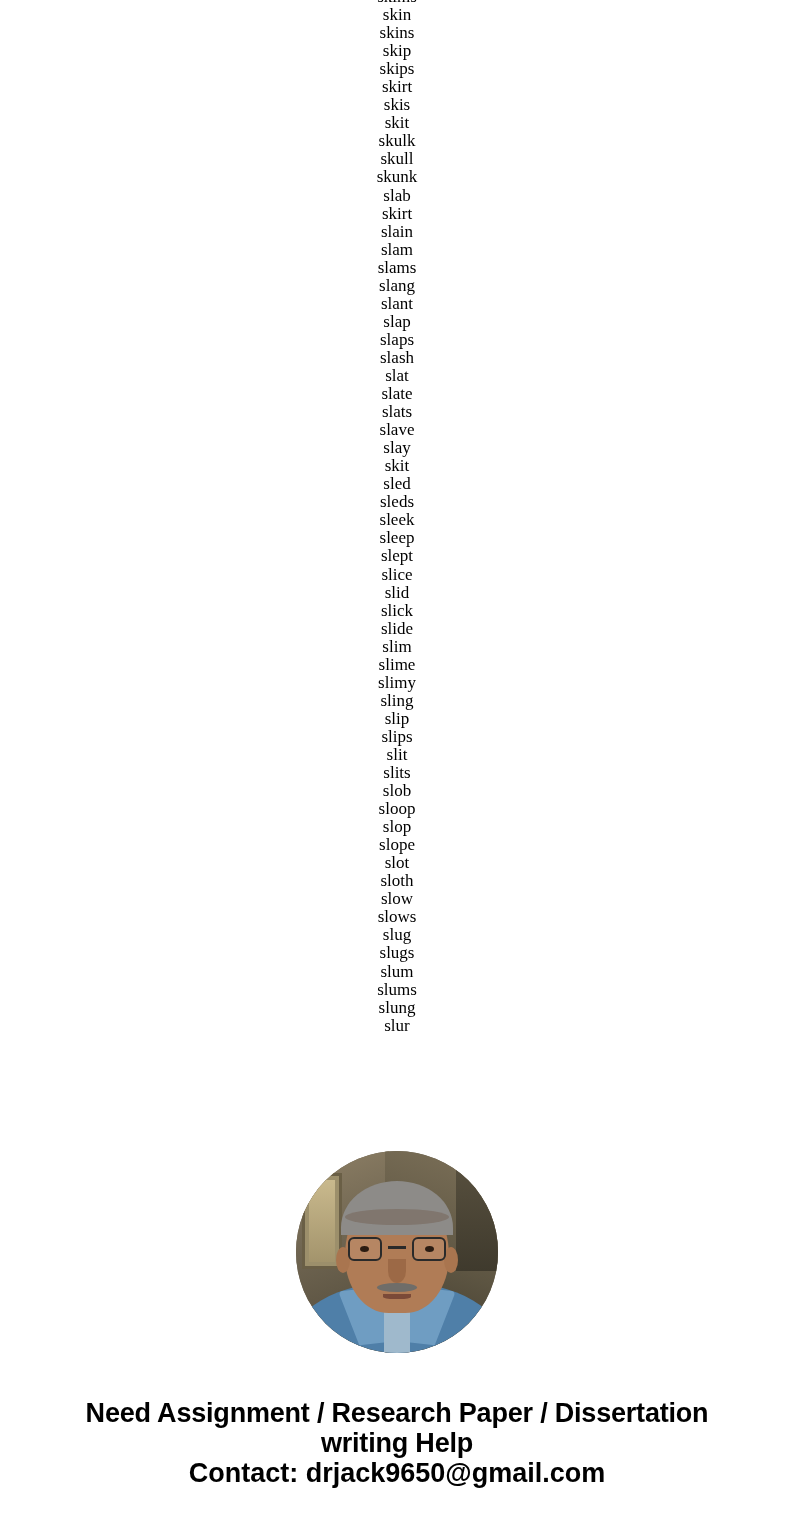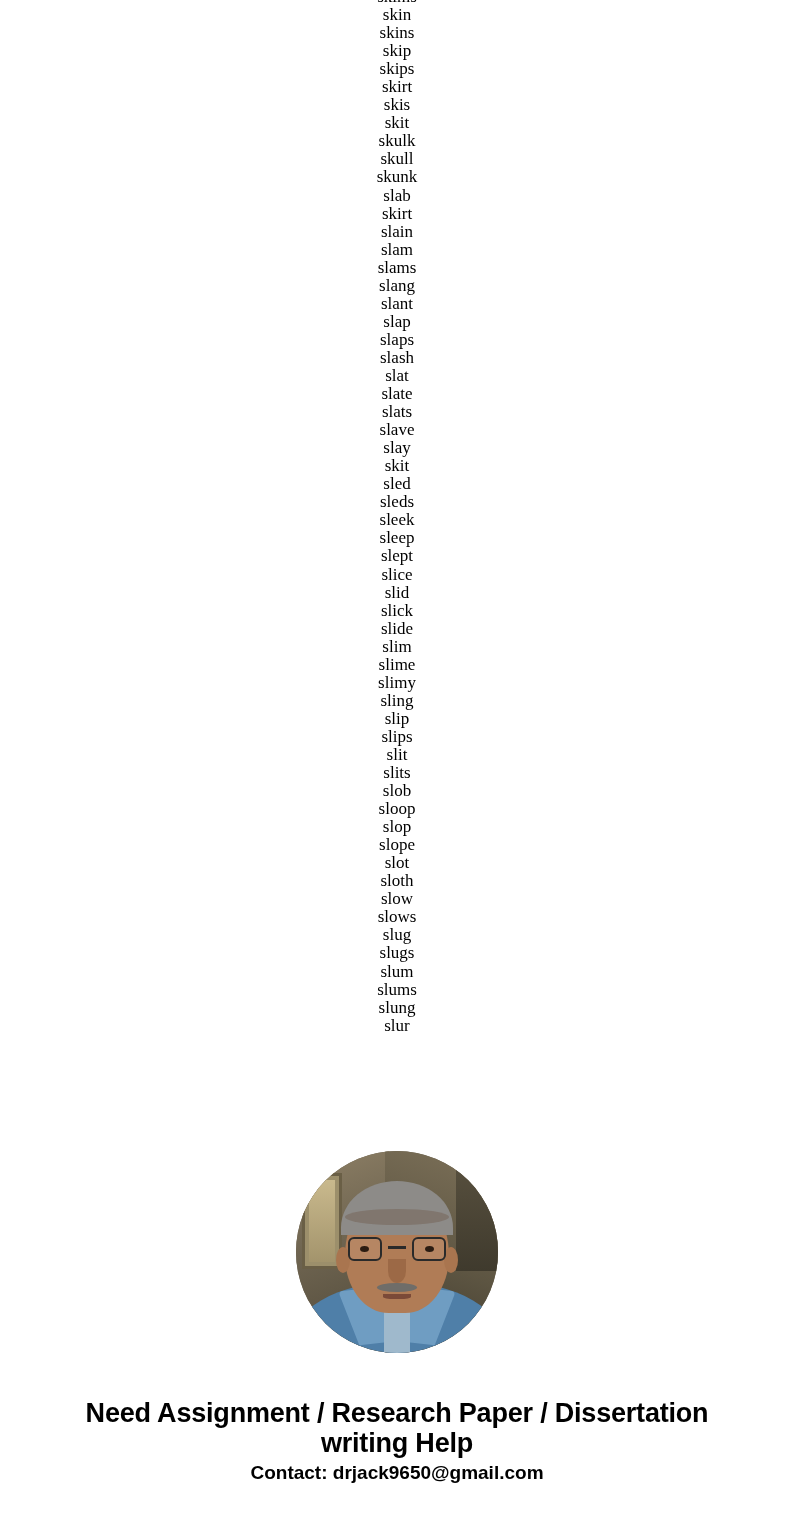--- a/index.html
+++ b/index.html
@@ -253,21 +253,21 @@
     font-family: "Liberation Sans", sans-serif;
     font-weight: bold;
     color: #000000;
   }
   .ad-line1 {
     font-size: 27px;
     line-height: 30px;
     letter-spacing: -0.2px;
   }
   .ad-line2 {
-    font-size: 19px;
+    font-size: 27px;
     line-height: 30px;
     margin-top: 0px;
   }
 </style>
 </head>
 <body>
 
 <ul class="word-list">
     <li>skims</li>
     <li>skin</li>

